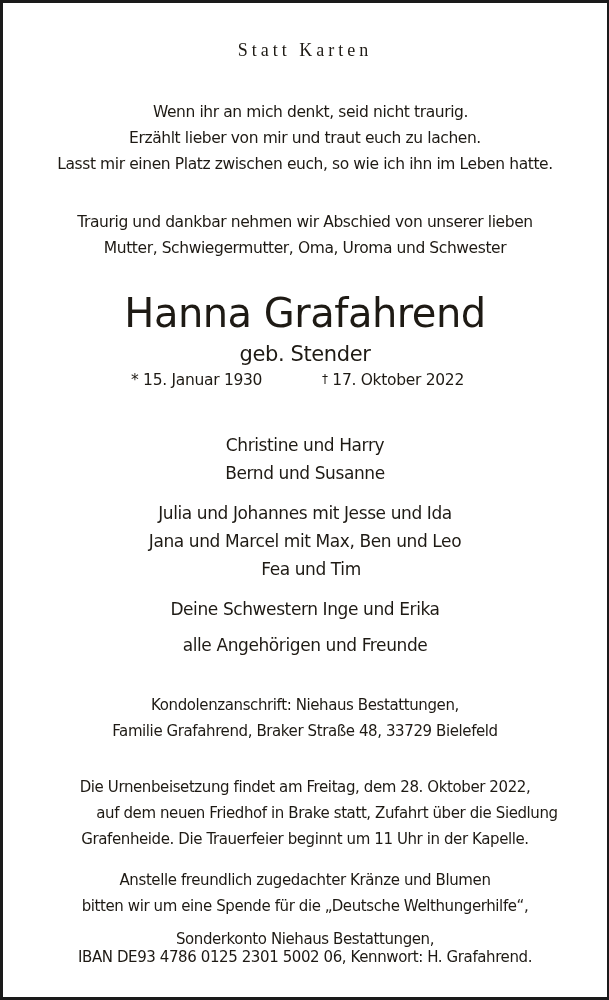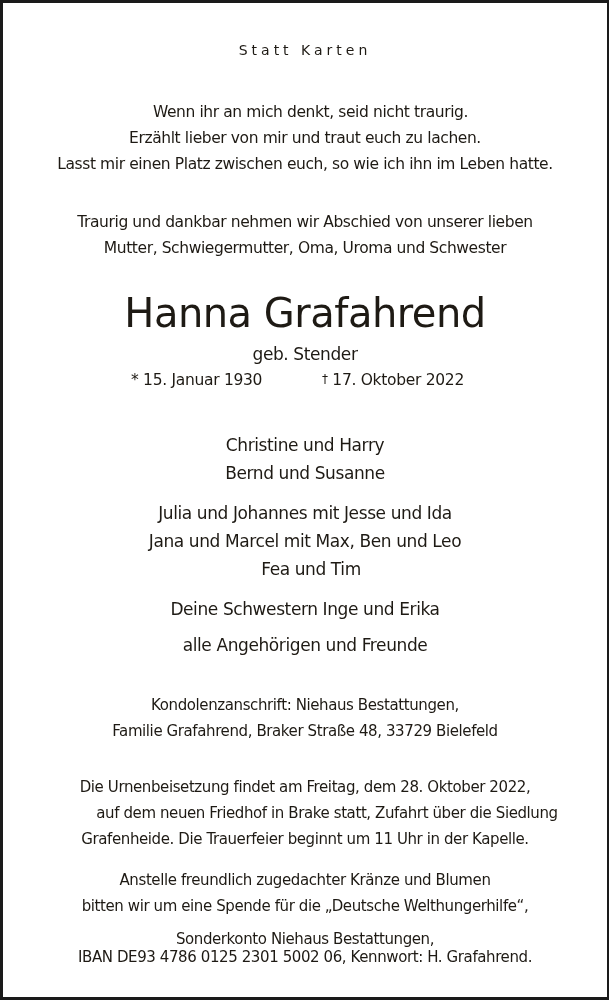--- a/index.html
+++ b/index.html
@@ -28,44 +28,45 @@
     }
     .line {
       position: absolute;
       left: 0;
       right: 0;
       white-space: nowrap;
       text-align: center;
     }
     .header {
       top: 40px;
-      font-size: 14px;
+      font-size: 18px;
       letter-spacing: 4px;
       line-height: 18px;
       font-weight: normal;
+      font-family: Liberation Serif, serif;
     }
     .verse {
       font-size: 15.5px;
       line-height: 26px;
       letter-spacing: -0.4px;
     }
     .intro {
       font-size: 15.5px;
       line-height: 26px;
       letter-spacing: -0.4px;
     }
     .name {
       top: 284px;
       font-size: 40px;
       line-height: 52px;
       letter-spacing: -0.5px;
     }
     .maiden {
       top: 340px;
-      font-size: 17px;
+      font-size: 21px;
       line-height: 22px;
       letter-spacing: -0.4px;
     }
     .dates-row {
       position: absolute;
       top: 341px;
       left: 0; right: 0;
       height: 26px;
     }
     .birth {

